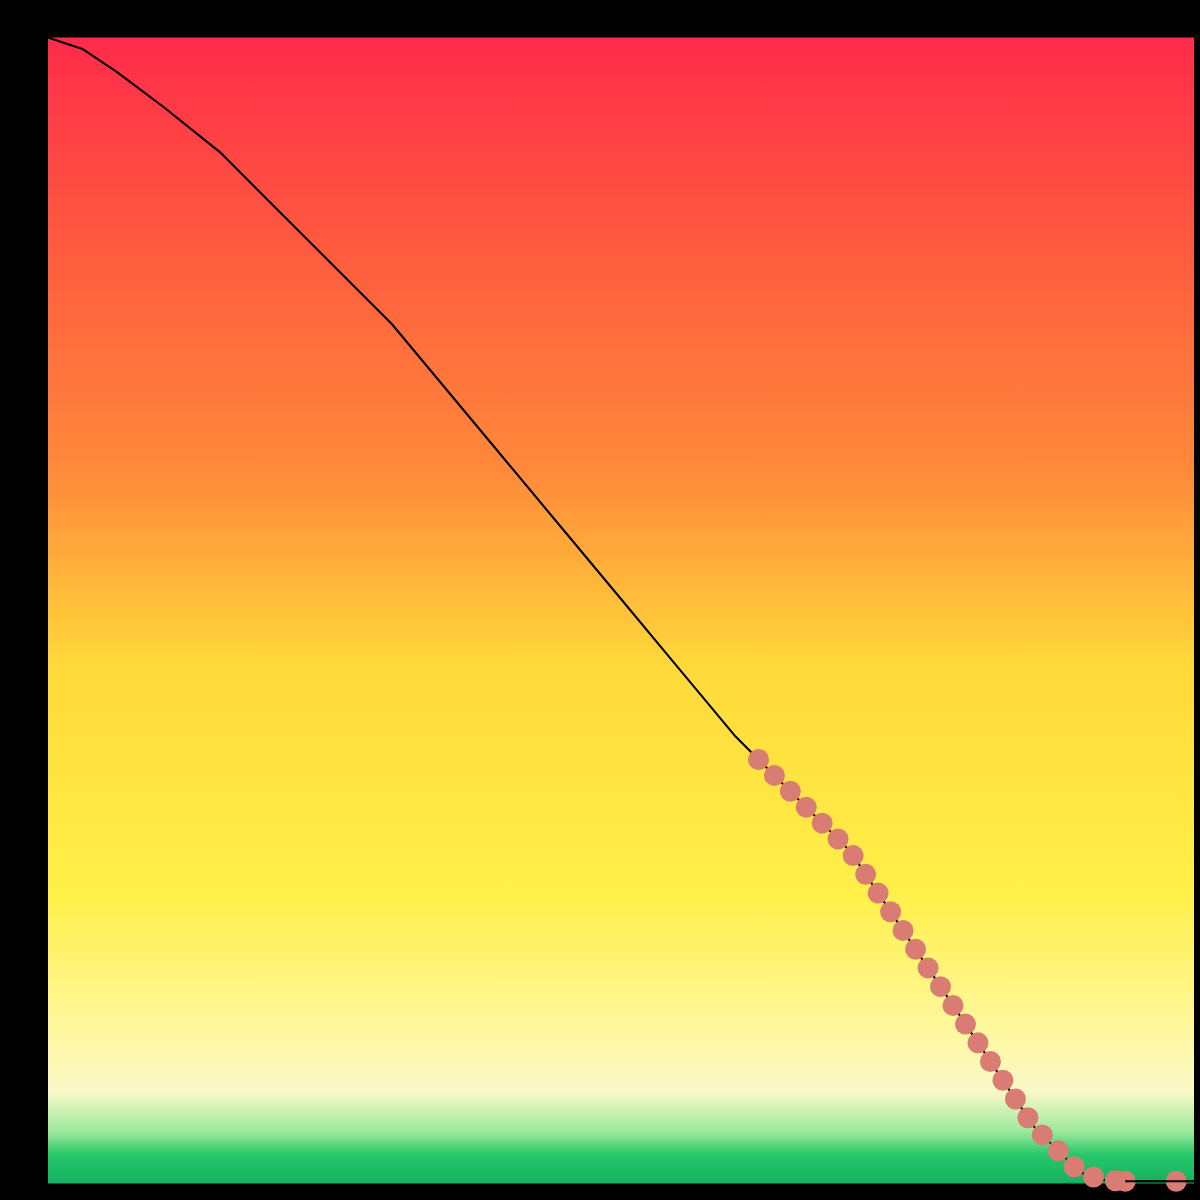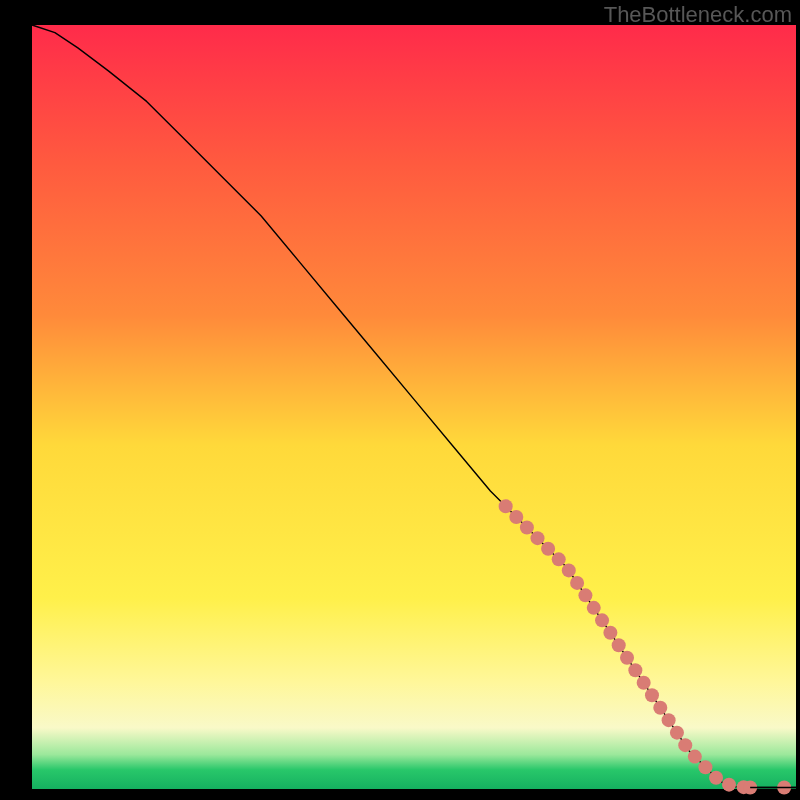--- a/index.html
+++ b/index.html
@@ -78,14 +78,13 @@
       <circle cx="694.83" cy="756.59" r="7" fill="#d97c74" stroke="#d97c74" stroke-width="0"></circle>
       <circle cx="705.44" cy="767.20" r="7" fill="#d97c74" stroke="#d97c74" stroke-width="0"></circle>
       <circle cx="716.05" cy="777.81" r="7" fill="#d97c74" stroke="#d97c74" stroke-width="0"></circle>
       <circle cx="729.01" cy="784.65" r="7" fill="#d97c74" stroke="#d97c74" stroke-width="0"></circle>
       <circle cx="743.65" cy="787.15" r="7" fill="#d97c74" stroke="#d97c74" stroke-width="0"></circle>
       <circle cx="750.16" cy="787.47" r="7" fill="#d97c74" stroke="#d97c74" stroke-width="0"></circle>
       <circle cx="784.16" cy="787.47" r="7" fill="#d97c74" stroke="#d97c74" stroke-width="0"></circle>
       <path d="M750.16,787.47 L765.44,787.47 L780.72,787.47 L796.00,787.47" fill="none" stroke="#000000" stroke-width="1.4"></path>
     </svg>
 
-  <div class="watermark">TheBottleneck.com</div>
 </div>
 
 </body></html>

